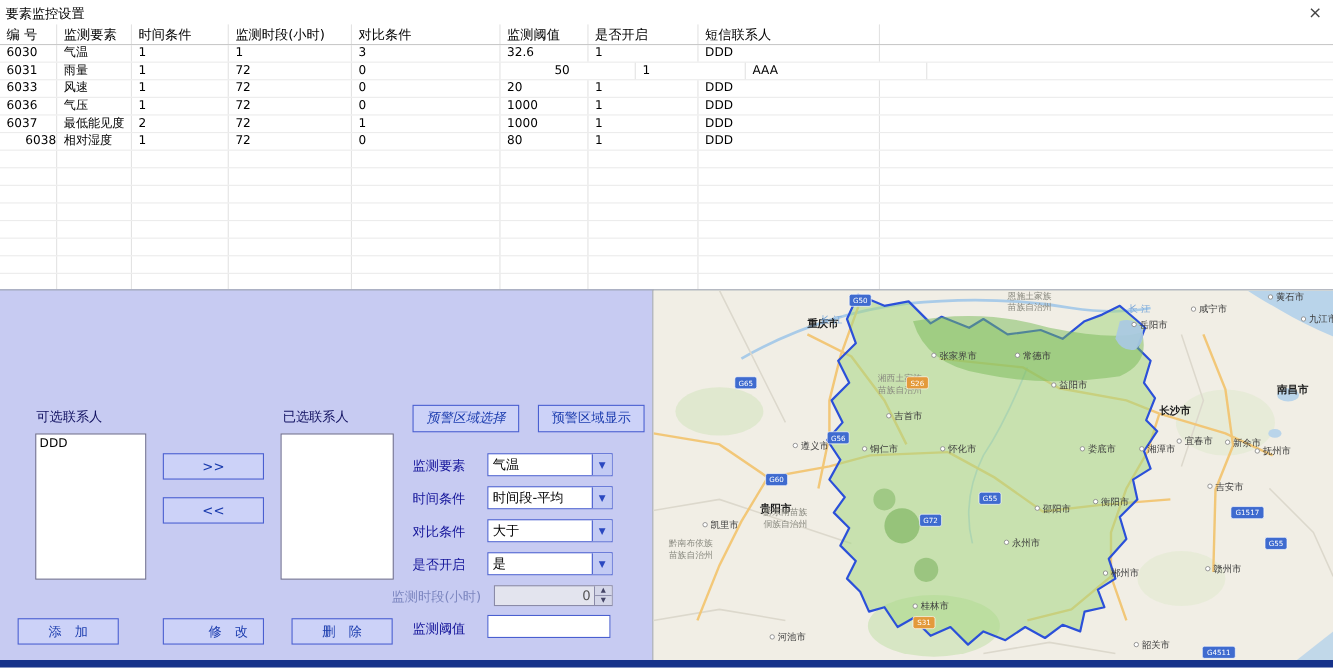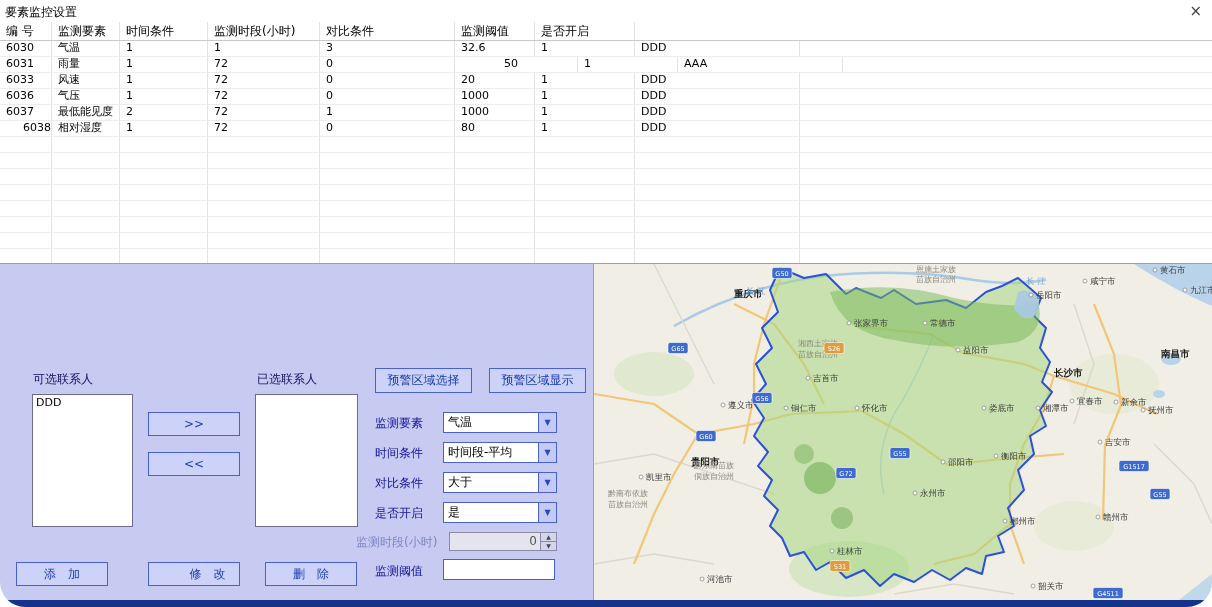--- a/index.html
+++ b/index.html
@@ -1,17 +1,17 @@
 <!DOCTYPE html>
 <html><head>
 <meta charset="utf-8">
 <style>
   html,body{margin:0;padding:0;}
   body{font-family:"DejaVu Sans","Liberation Sans",sans-serif;background:#fff;}
-  #app{position:relative;width:1212px;height:607px;background:#fff;overflow:hidden;border-radius:25px;}
+  #app{position:relative;width:1212px;height:607px;background:#fff;overflow:hidden;}
 
   
   .titlebar{position:absolute;left:0;top:0;width:1212px;height:22px;background:#fff;}
   .titlebar .title{position:absolute;left:5px;top:4px;font-size:12px;color:#000;}
   .titlebar .close{position:absolute;right:10px;top:1px;font-size:15px;color:#444;cursor:pointer;line-height:20px;}
 
   
   .grid-table{position:absolute;left:0;top:22px;width:1212px;height:241px;overflow:hidden;background:#fff;}
   .t-head{display:flex;height:18px;border-bottom:1px solid #c9c9c9;}
   .t-head .cell{font-size:12px;line-height:18px;color:#000;}
@@ -56,20 +56,21 @@
 
   <div class="grid-table">
     <div class="t-head" id="thead">
         <div class="cell" style="width: 52px;">编 号</div>
         <div class="cell" style="width: 68px;">监测要素</div>
         <div class="cell" style="width: 88px;">时间条件</div>
         <div class="cell" style="width: 112px;">监测时段(小时)</div>
         <div class="cell" style="width: 135px;">对比条件</div>
         <div class="cell" style="width: 80px;">监测阈值</div>
         <div class="cell" style="width: 100px;">是否开启</div>
+        <div class="cell" style="width: 165px;">短信联系人</div>
         <div class="cell" style="width: 412px;"></div>
       </div>
     <div class="t-body" id="tbody">
         <div class="trow">
           <div class="cell" style="width: 52px;">6030</div>
           <div class="cell" style="width: 68px;">气温</div>
           <div class="cell" style="width: 88px;">1</div>
           <div class="cell" style="width: 112px;">1</div>
           <div class="cell" style="width: 135px;">3</div>
           <div class="cell" style="width: 80px;">32.6</div>
@@ -218,21 +219,21 @@
           <div class="cell" style="width: 80px;"></div>
           <div class="cell" style="width: 100px;"></div>
           <div class="cell" style="width: 165px;"></div>
           <div class="cell" style="width: 412px;"></div>
         </div>
       </div>
   </div>
 
   <div class="panel">
 
-    <div class="btn" style="left:375px;top:104px;width:97px;height:25px;">预警区域选择</div>
+    <div class="btn" style="left:375px;top:104px;width:97px;height:25px;font-style:italic;">预警区域选择</div>
     <div class="btn" style="left:489px;top:104px;width:97px;height:25px;">预警区域显示</div>
 
     <div class="p-label dark" style="left:33px;top:107px;">可选联系人</div>
     <div class="p-label dark" style="left:257px;top:107px;">已选联系人</div>
 
     <div class="listbox" id="available-list" style="left:32px;top:130px;width:99px;height:131px;">
         <div class="lb-item">DDD</div>
       </div>
     <div class="listbox" id="selected-list" style="left:255px;top:130px;width:101px;height:131px;"></div>
 

